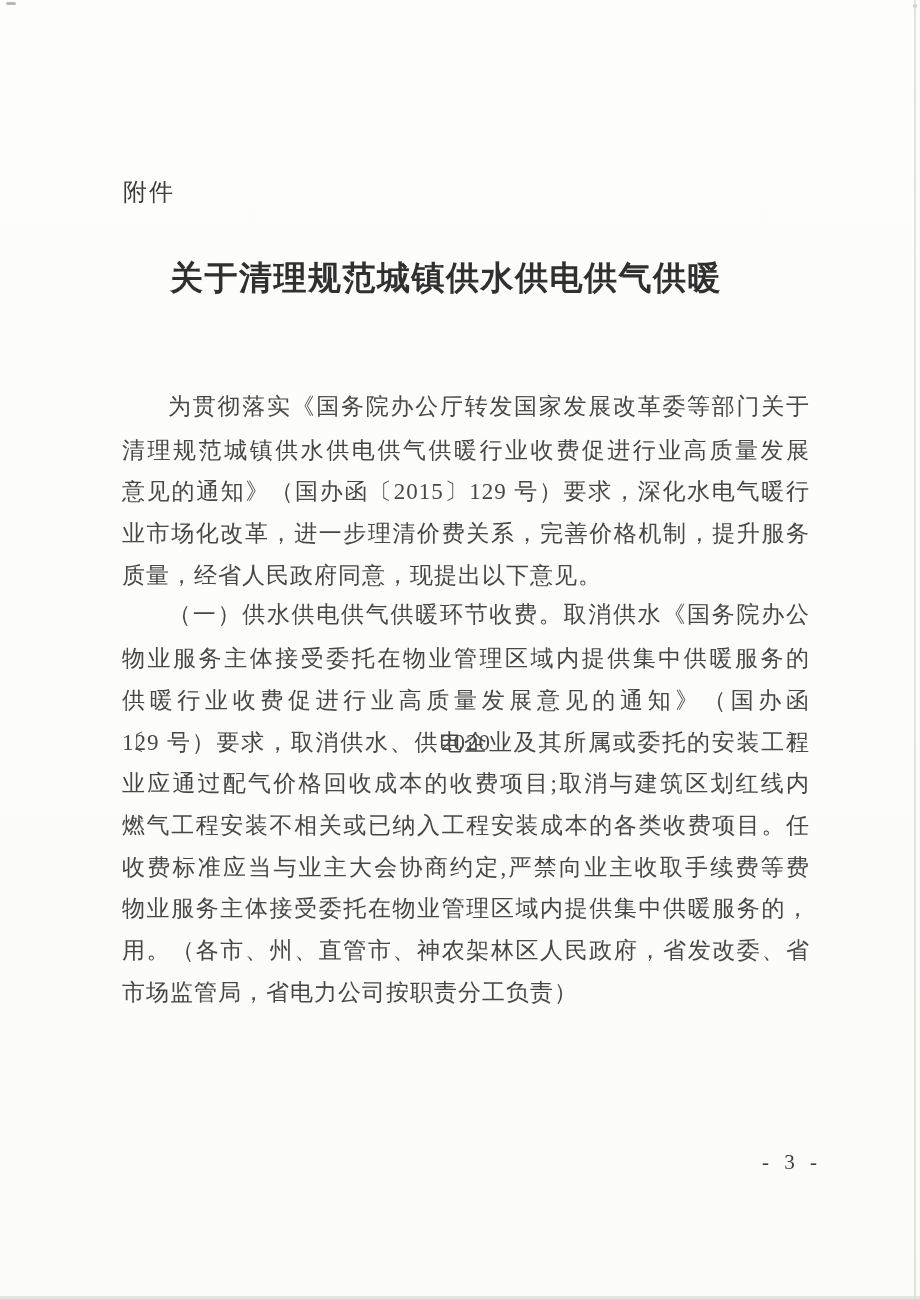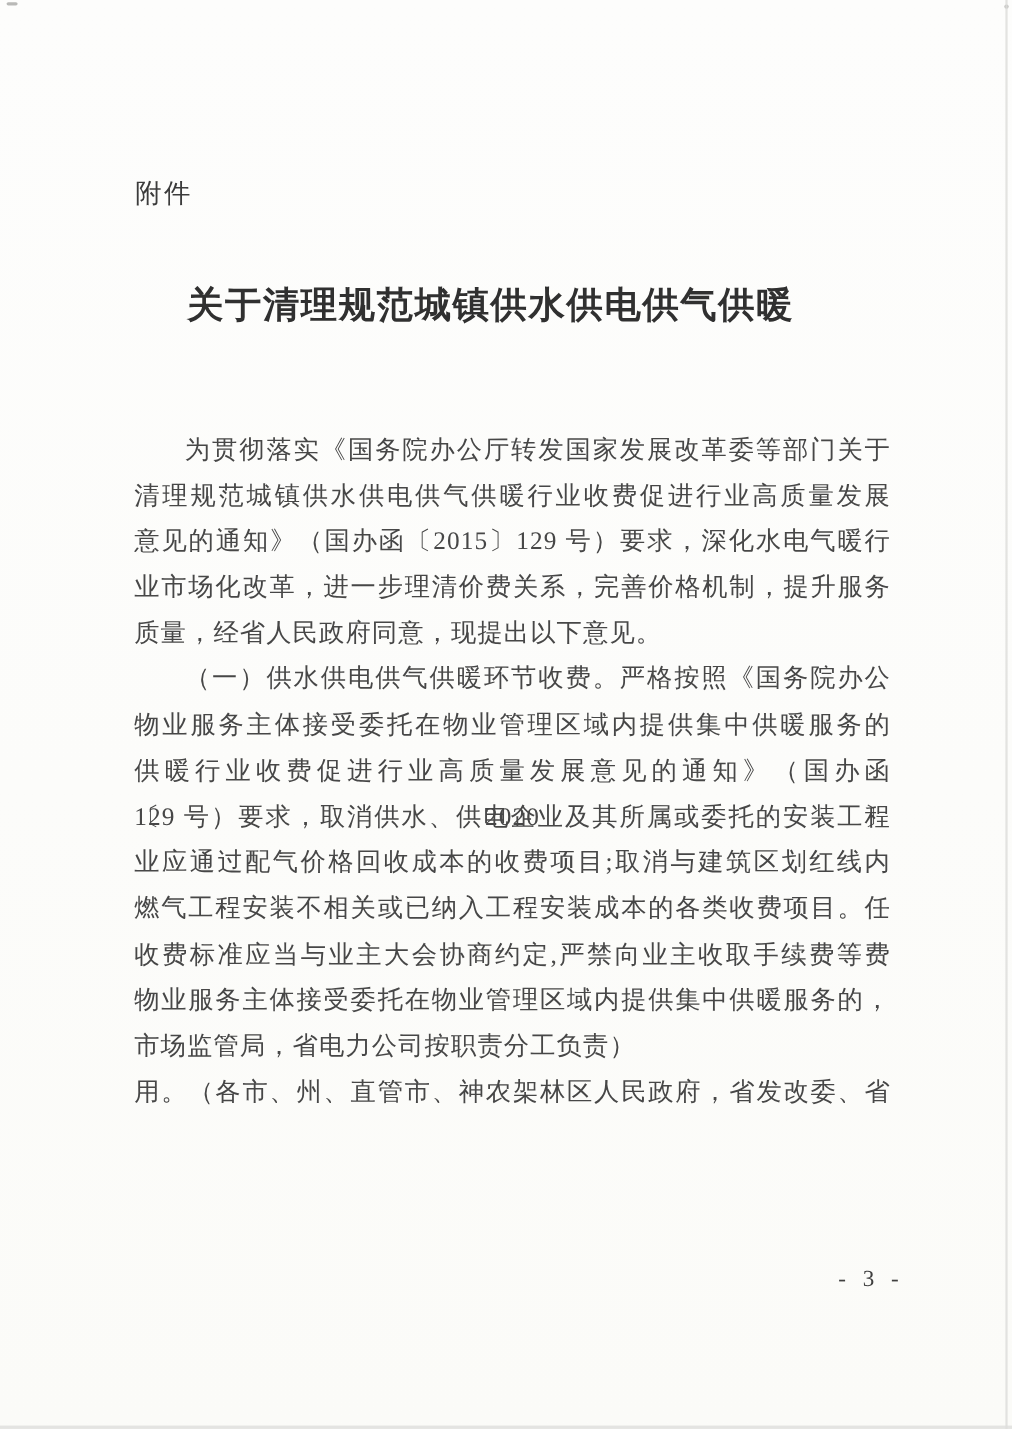--- a/index.html
+++ b/index.html
@@ -43,21 +43,21 @@
     position: absolute;
     right: 3px; top: 4px;
     width: 4px; height: 4px;
     background: #c4c4c2;
     border-radius: 50%;
   }
 
   .attachment {
     position: absolute;
     left: 123px;
-    top: 160px;
+    top: 176px;
     font-size: 24px;
     letter-spacing: 2px;
     color: #3c3c3c;
   }
 
   .doc-title {
     position: absolute;
     left: 0;
     top: 256px;
     width: 892px;
@@ -84,20 +84,21 @@
     height: 41.7px;
     white-space: nowrap;
   }
   .body-text .line.fill {
     white-space: normal;
     text-align: justify;
     text-align-last: justify;
   }
   .body-text .line.indent {
     text-indent: 2em;
+    font-family: Liberation Mono, monospace;
   }
   .body-text .line.bold {
     font-weight: 700;
     color: #323232;
     letter-spacing: 2.5px;
   }
 
   .page-number {
     position: absolute;
     left: 762px;
@@ -122,27 +123,27 @@
   <div class="doc-title">
     <div>关于清理规范城镇供水供电供气供暖</div>
   </div>
 
   <div class="body-text">
       <div class="line indent fill">为贯彻落实《国务院办公厅转发国家发展改革委等部门关于</div>
       <div class="line fill">清理规范城镇供水供电供气供暖行业收费促进行业高质量发展</div>
       <div class="line fill">意见的通知》（国办函〔2015〕129 号）要求，深化水电气暖行</div>
       <div class="line fill">业市场化改革，进一步理清价费关系，完善价格机制，提升服务</div>
       <div class="line">质量，经省人民政府同意，现提出以下意见。</div>
-      <div class="line indent fill">（一）供水供电供气供暖环节收费。严格按照《国务院办公</div>
+      <div class="line indent fill">（一）供水供电供气供暖环节收费。取消供水《国务院办公</div>
       <div class="line fill">物业服务主体接受委托在物业管理区域内提供集中供暖服务的</div>
       <div class="line fill">供暖行业收费促进行业高质量发展意见的通知》（国办函〔2020〕</div>
       <div class="line fill">129 号）要求，取消供水、供电企业及其所属或委托的安装工程</div>
       <div class="line fill">业应通过配气价格回收成本的收费项目;取消与建筑区划红线内</div>
       <div class="line fill">燃气工程安装不相关或已纳入工程安装成本的各类收费项目。任</div>
       <div class="line fill">收费标准应当与业主大会协商约定,严禁向业主收取手续费等费</div>
       <div class="line fill">物业服务主体接受委托在物业管理区域内提供集中供暖服务的，</div>
+      <div class="line fill">用。（各市、州、直管市、神农架林区人民政府，省发改委、省</div>
       <div class="line">市场监管局，省电力公司按职责分工负责）</div>
-      <div class="line fill">用。（各市、州、直管市、神农架林区人民政府，省发改委、省</div>
     </div>
 
   <div class="page-number">- 3 -</div>
 
 </div>
 
 </body></html>

